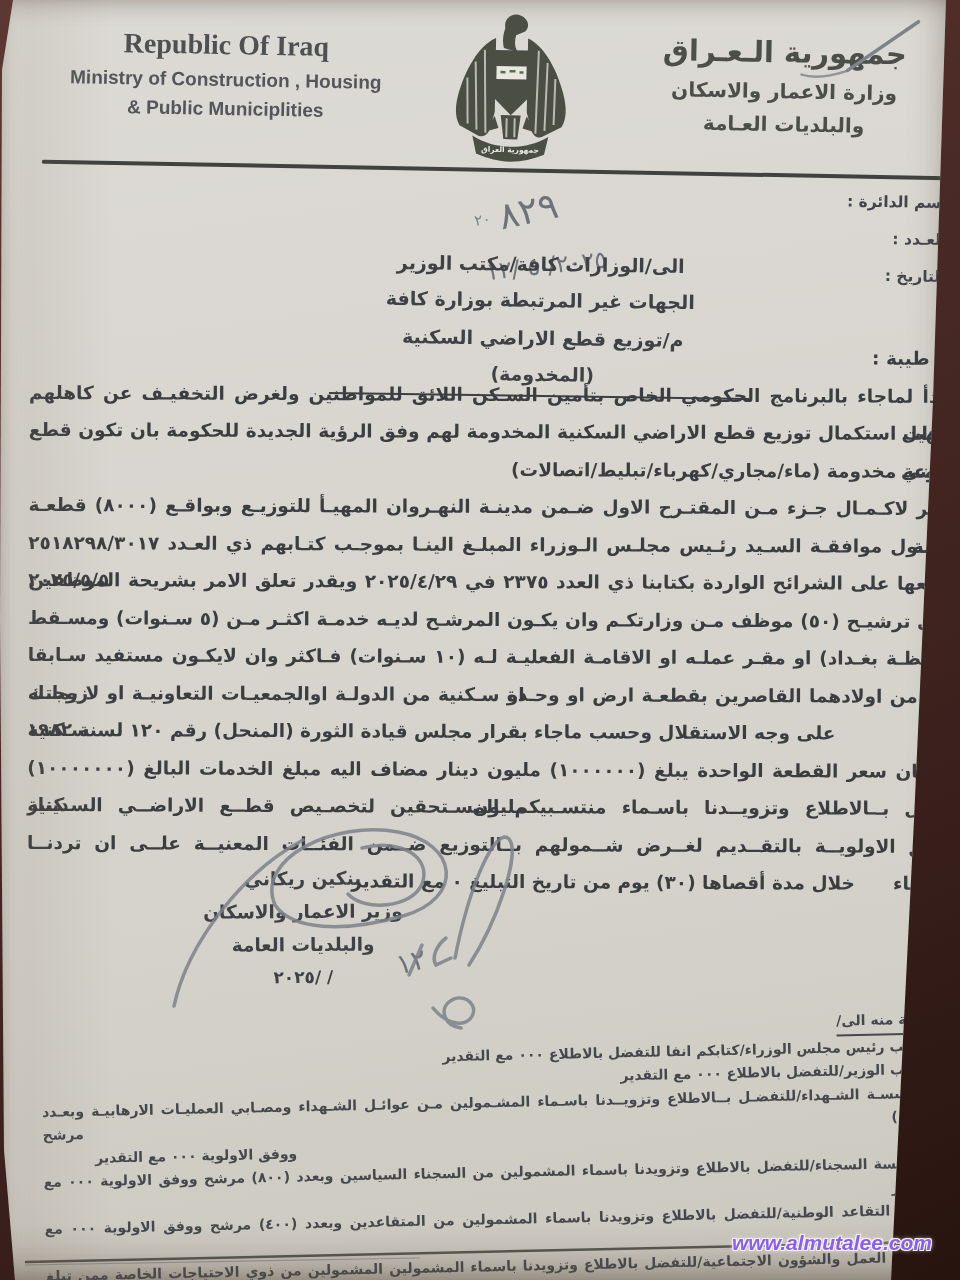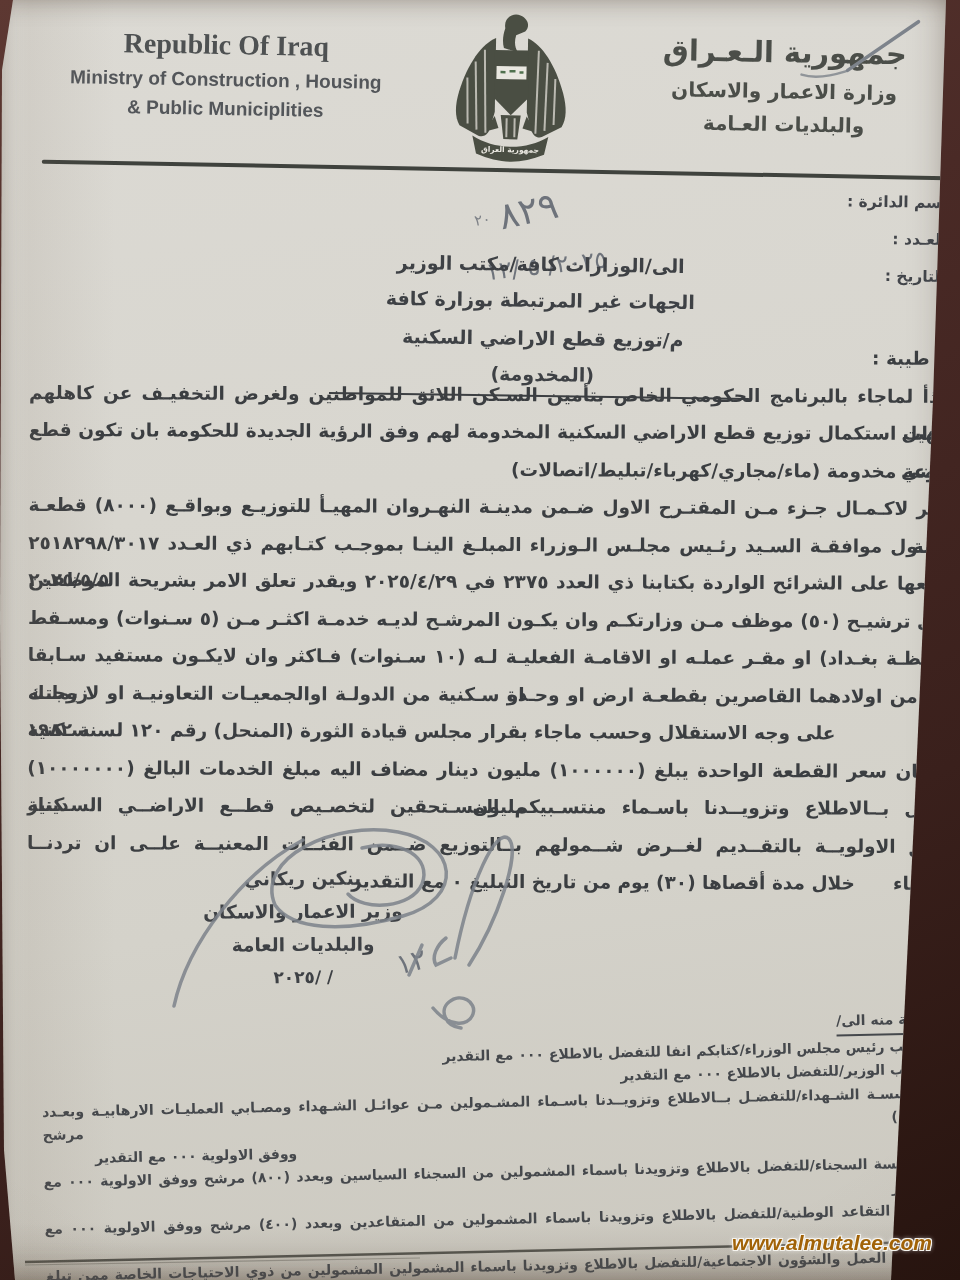--- a/index.html
+++ b/index.html
@@ -59,21 +59,21 @@
   
   .copies{position:absolute;left:40px;right:24px;top:1008px;transform:rotate(-1.25deg);transform-origin:870px 0;
     font-weight:bold;font-size:14px;color:#45484c;}
   .cln{min-height:23.5px;line-height:23.5px;text-align:right;}
   .clj{min-height:23.5px;line-height:23.5px;text-align:justify;text-align-last:justify;}
   .cl-left{text-align:left;direction:rtl;}
   .pad55{padding-left:52px;}
   .cphead{display:inline-block;border-bottom:2px solid #45484c;padding-bottom:1px;}
   
   .wm{position:absolute;left:732px;top:1231px;font-family:"Liberation Sans","DejaVu Sans",sans-serif;
-    font-weight:bold;font-style:italic;font-size:21px;color:#a16207;
+    font-weight:bold;font-style:italic;font-size:21px;color:#8b5cf6;
     text-shadow:0 0 5px #fff,1px 1px 0 #f4f2ec,-1px -1px 0 #f4f2ec,1px -1px 0 #f4f2ec,-1px 1px 0 #f4f2ec;}
   svg{display:block;}
   .penline{stroke:#7d838b;stroke-linecap:round;fill:none;}
 </style>
 </head>
 <body>
 
 <div class="paper">
 
   <div class="hdr">

